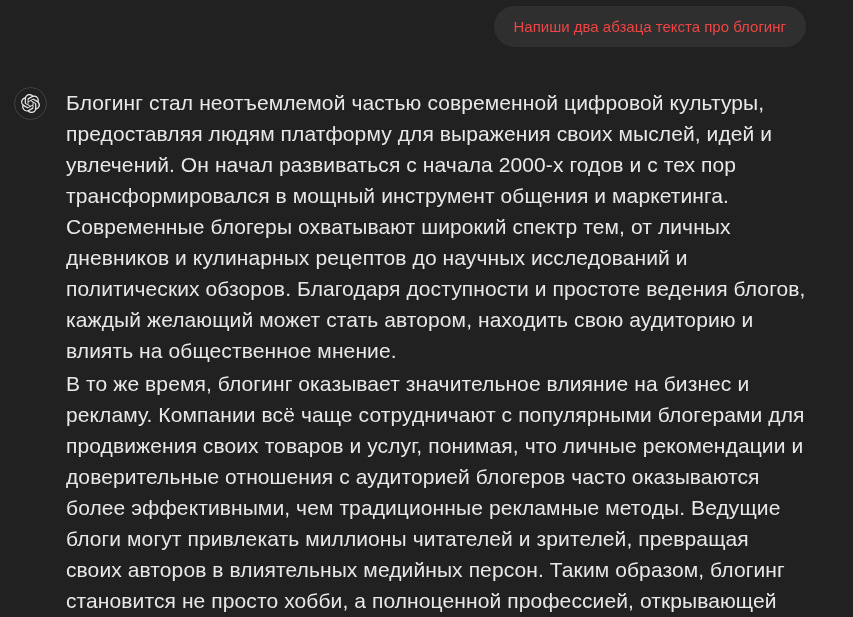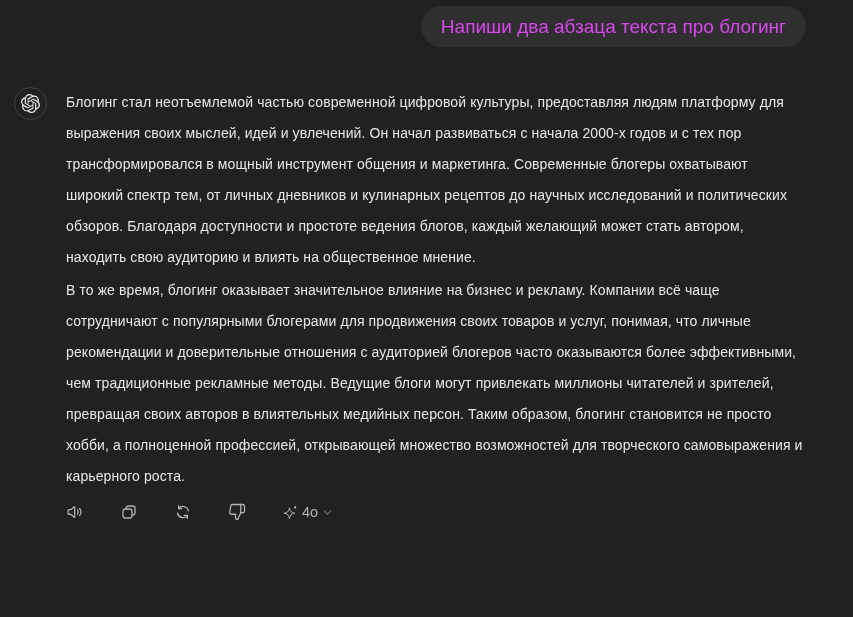--- a/index.html
+++ b/index.html
@@ -13,22 +13,22 @@
     width: 853px; height: 617px;
     padding: 6px 47px 0 14px;
   }
   
   .user-row {
     display: flex;
     justify-content: flex-end;
   }
   .user-bubble {
     background: #2f2f2f;
-    color: #d946ef;
-    font-size: 19px;
+    color: #ef4444;
+    font-size: 15px;
     line-height: 24px;
     padding: 8.5px 20px;
     border-radius: 24px;
     max-width: 75%;
     white-space: nowrap;
   }
   
   .assistant-row {
     display: flex;
     align-items: flex-start;
@@ -42,21 +42,21 @@
     border-radius: 50%;
     display: flex;
     align-items: center;
     justify-content: center;
     margin-top: 0px;
   }
   .avatar svg { width: 19px; height: 19px; fill: #ececec; }
   .assistant-content { max-width: 740px; }
   .assistant-content p {
     color: #e8e8e8;
-    font-size: 14px;
+    font-size: 21px;
     line-height: 31px;
     letter-spacing: 0.1px;
   }
   .assistant-content p + p { margin-top: 2px; }
   
   .actions {
     display: flex;
     align-items: center;
     margin-top: 5px;
     margin-left: -8px;

